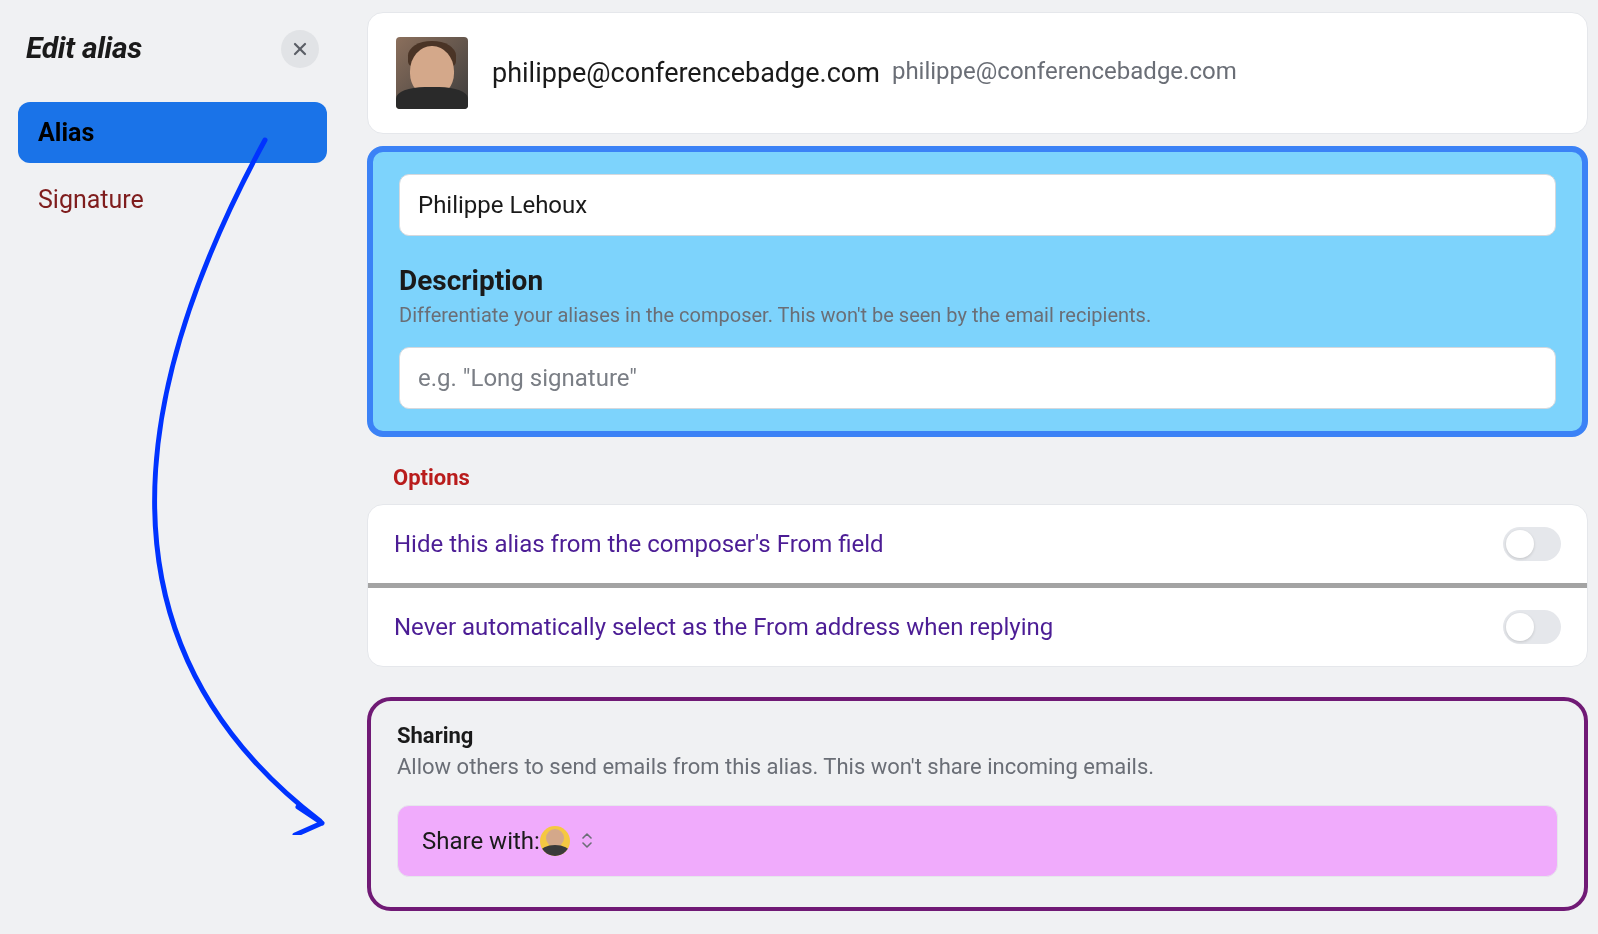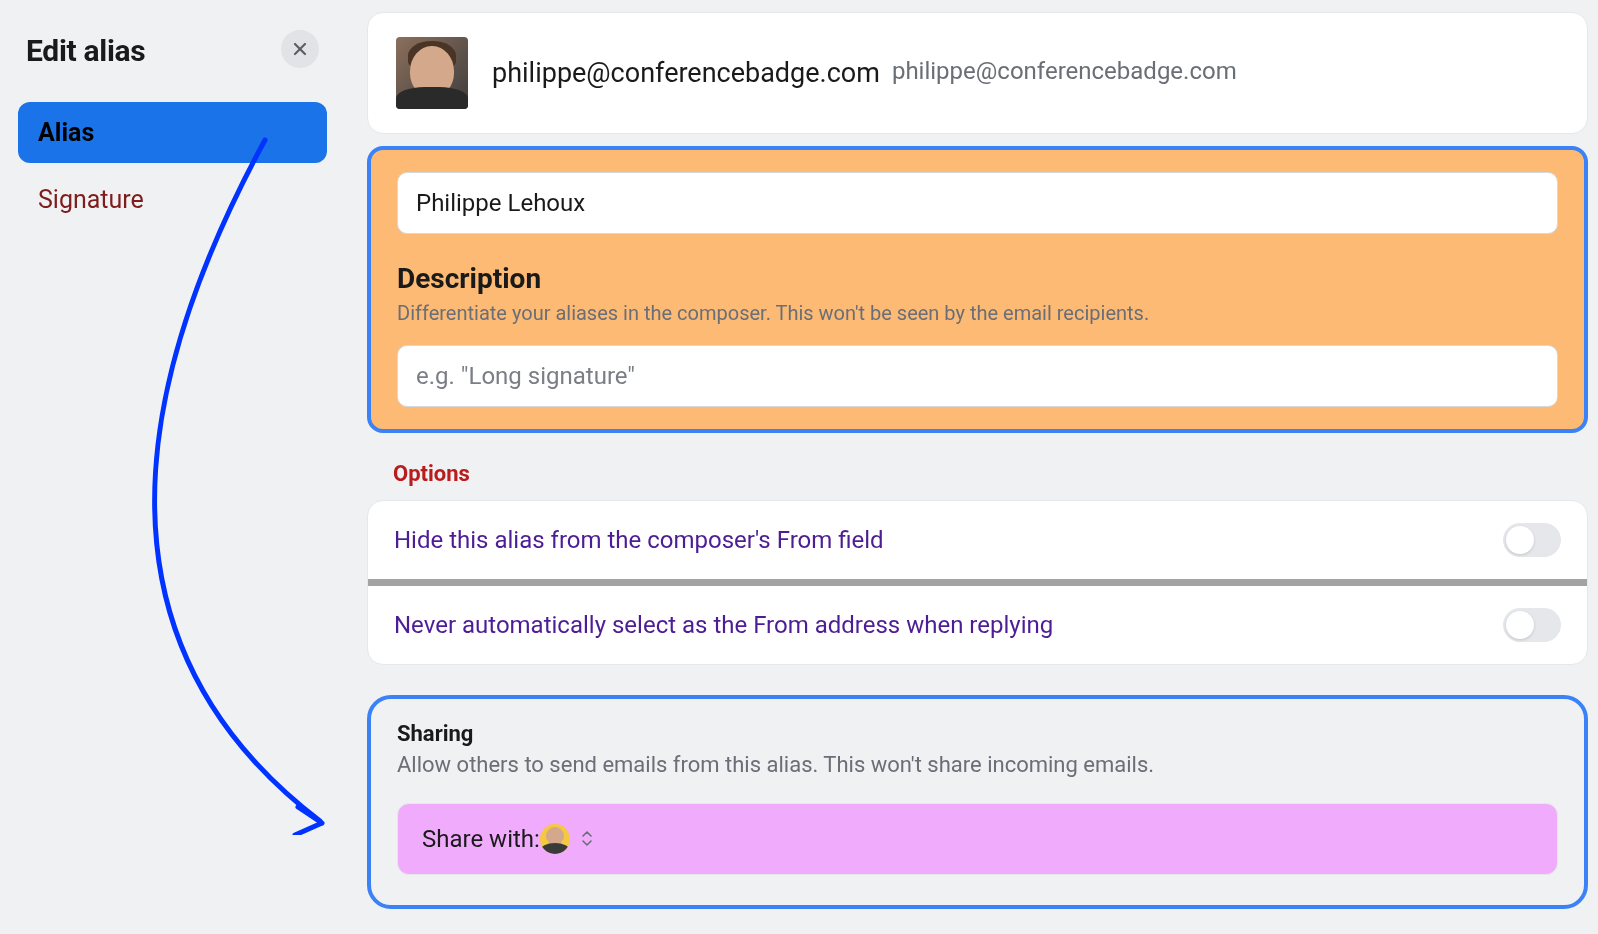--- a/index.html
+++ b/index.html
@@ -18,24 +18,25 @@
     }
     
     
     .sidebar {
       width: 345px;
       padding: 30px 18px;
       flex-shrink: 0;
     }
     .sidebar-header {
       display: flex;
-      align-items: flex-end;
+      align-items: flex-start;
       justify-content: space-between;
       margin-bottom: 34px;
       padding: 0 8px;
+      font-style: italic;
     }
     .sidebar-title {
       font-size: 30px;
       font-weight: 700;
       color: #1a1a1a;
       letter-spacing: -0.3px;
     }
     .close-btn {
       width: 38px;
       height: 38px;
@@ -129,23 +130,23 @@
       color: #1a1a1a;
       font-weight: 400;
     }
     .header-sub {
       font-size: 24px;
       color: #6a6e76;
     }
     
     
     .content-card {
-      background: #fdba74;
+      background: #7dd3fc;
       border-radius: 16px;
-      border: 4px solid #3b82f6;
+      border: 6px solid #3b82f6;
       margin-bottom: 28px;
       padding: 22px 26px;
     }
     .text-input {
       width: 100%;
       padding: 16px 18px;
       border: 1px solid #d5d8dd;
       border-radius: 10px;
       font-size: 24px;
       color: #1a1a1a;
@@ -185,21 +186,21 @@
       border: 1px solid #e5e7eb;
       margin-bottom: 30px;
     }
     .option-row {
       display: flex;
       align-items: center;
       justify-content: space-between;
       padding: 22px 26px;
     }
     .option-row + .option-row {
-      border-top: 7px solid #a3a3a3;
+      border-top: 5px solid #a3a3a3;
     }
     .option-label {
       font-size: 24px;
       color: #4c1d95;
     }
     .toggle {
       width: 58px;
       height: 34px;
       background: #e5e7eb;
       border-radius: 20px;
@@ -213,21 +214,21 @@
       height: 28px;
       background: #fff;
       border-radius: 50%;
       top: 3px;
       left: 3px;
       box-shadow: 0 1px 3px rgba(0,0,0,0.15);
     }
     
     
     .sharing-box {
-      border: 4px solid #3b82f6;
+      border: 4px solid #701a75;
       border-radius: 24px;
       padding: 22px 26px 30px;
       background: #f0f1f3;
     }
     .sharing-title {
       font-size: 22px;
       font-weight: 700;
       color: #1a1a1a;
       margin-bottom: 4px;
     }

